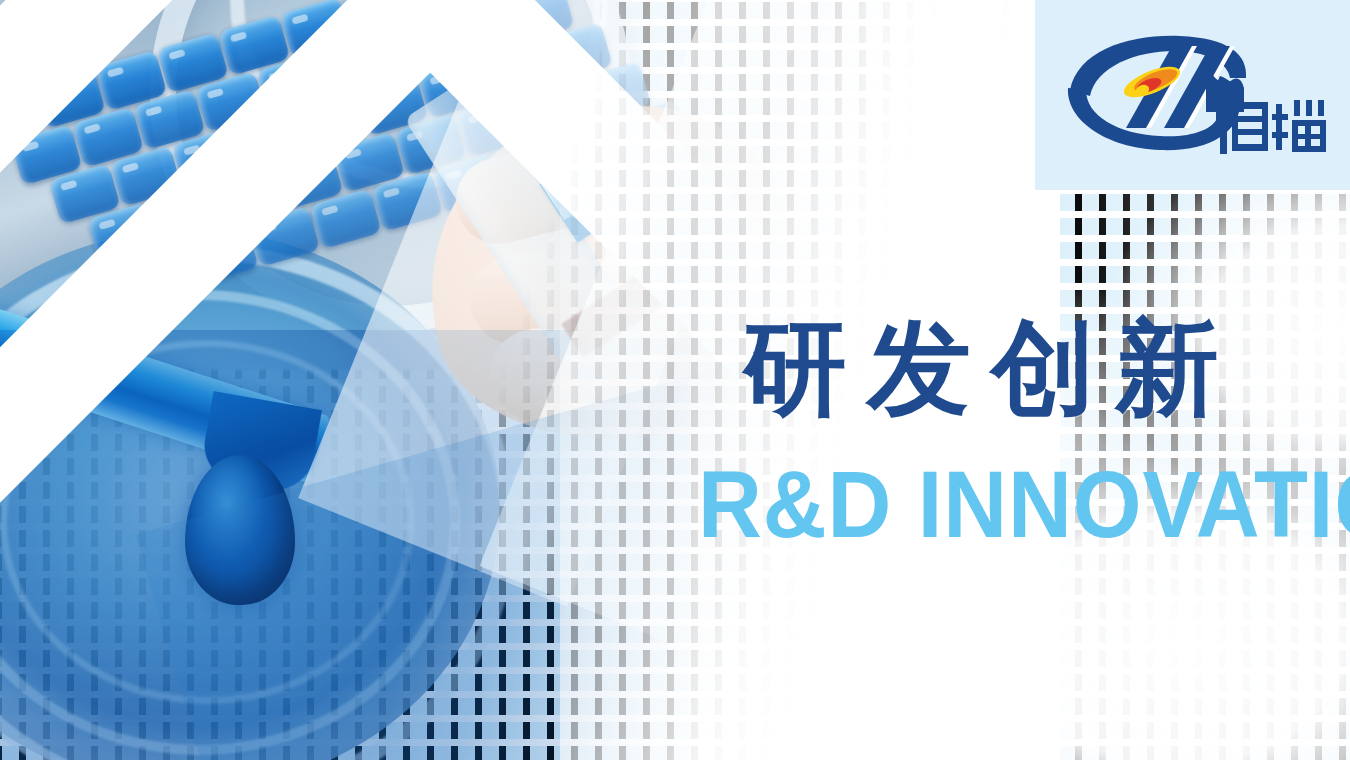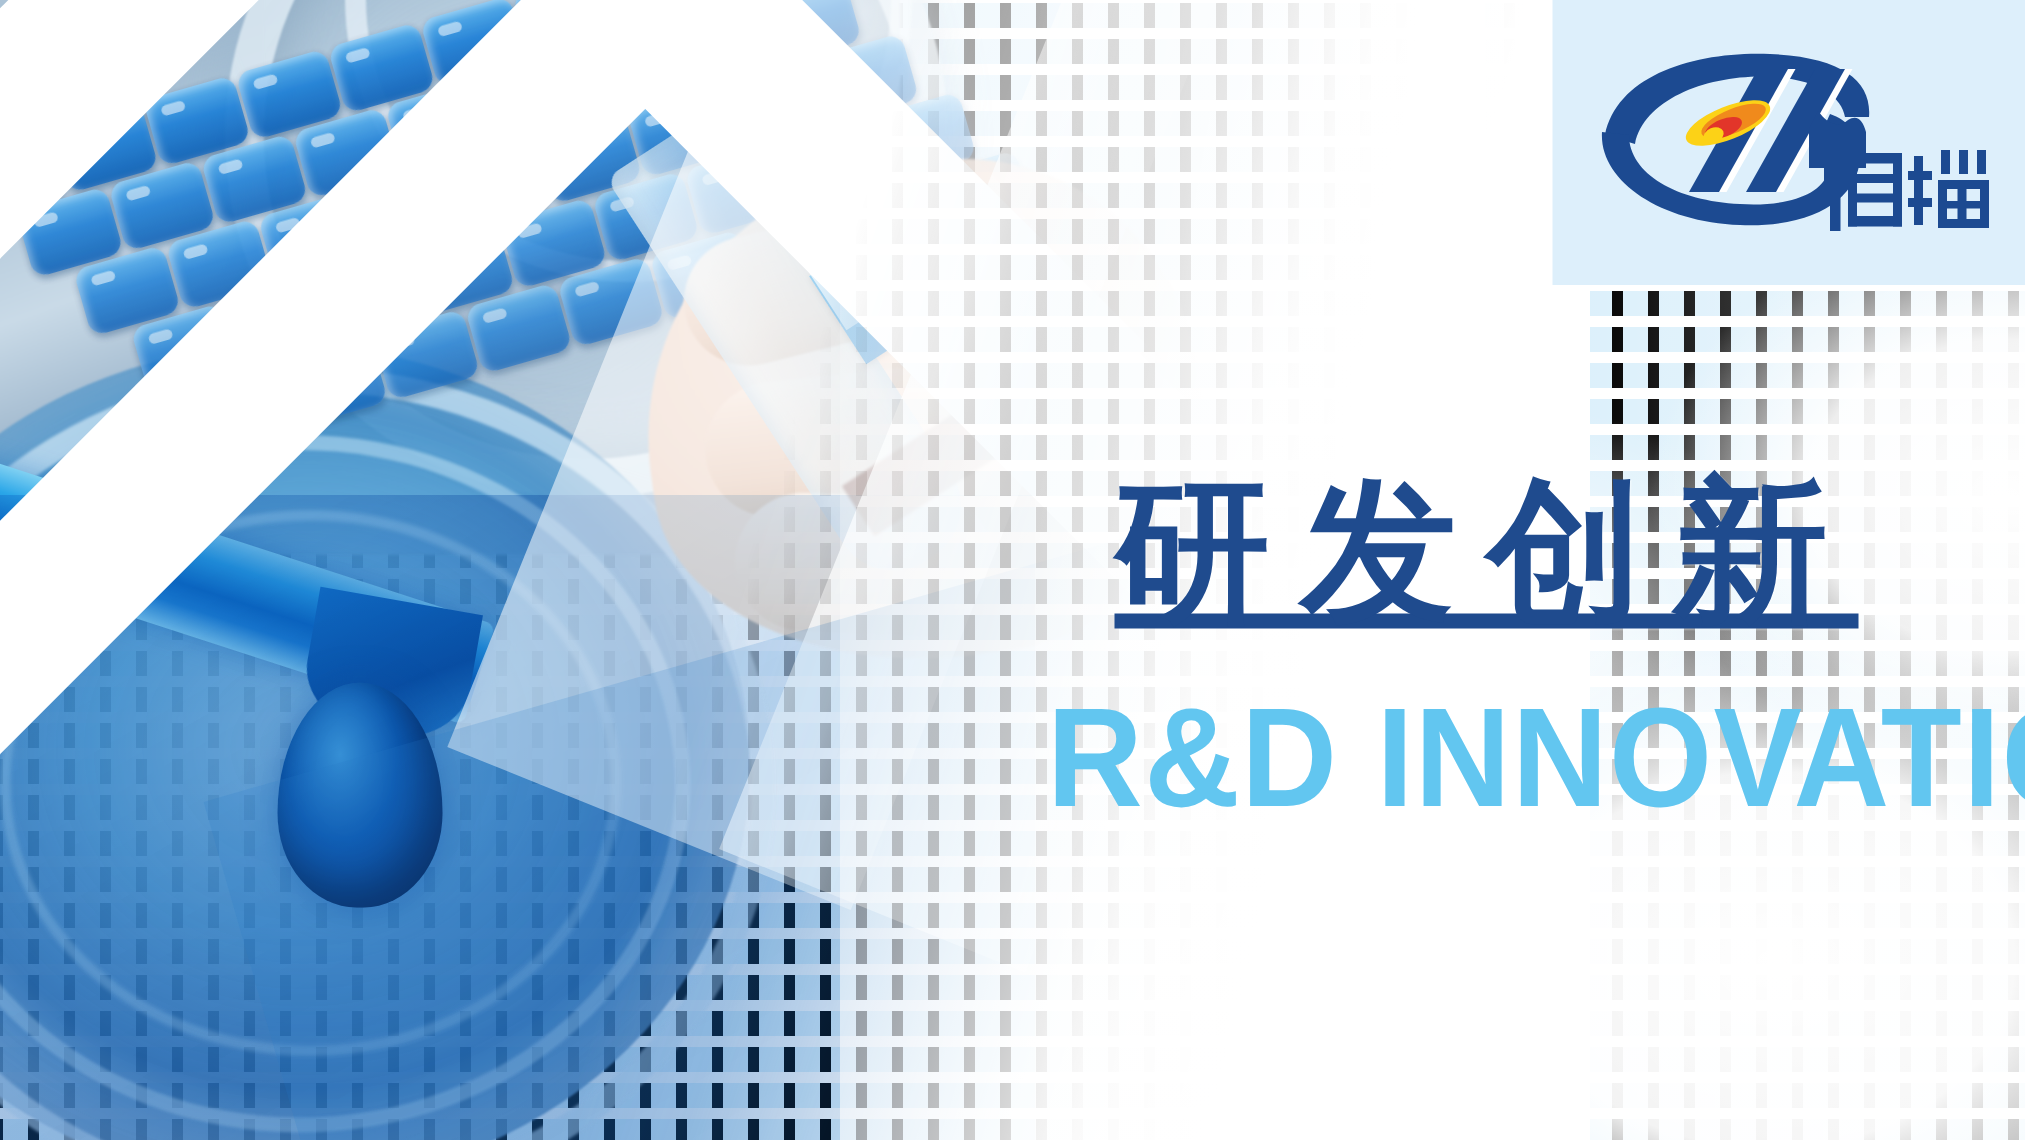--- a/index.html
+++ b/index.html
@@ -212,21 +212,20 @@
   .logo-wrap{position:absolute;left:1060px;top:28px;width:270px;height:132px;}
 
   
   .title-cn{
     position:absolute;left:743px;top:316px;
     font-size:104px;line-height:1;font-weight:bold;
     color:#1f4b8e;
     letter-spacing:20px;
     white-space:nowrap;
     text-shadow:1px 1px 0 rgba(255,255,255,.35);
-    text-decoration:underline;
   }
   .title-en{
     position:absolute;left:698px;top:458px;
     font-size:94px;line-height:1;font-weight:bold;
     color:#62c6f0;
     letter-spacing:1px;
     white-space:nowrap;
     transform:scaleX(.94);transform-origin:left top;
   }
 </style>

